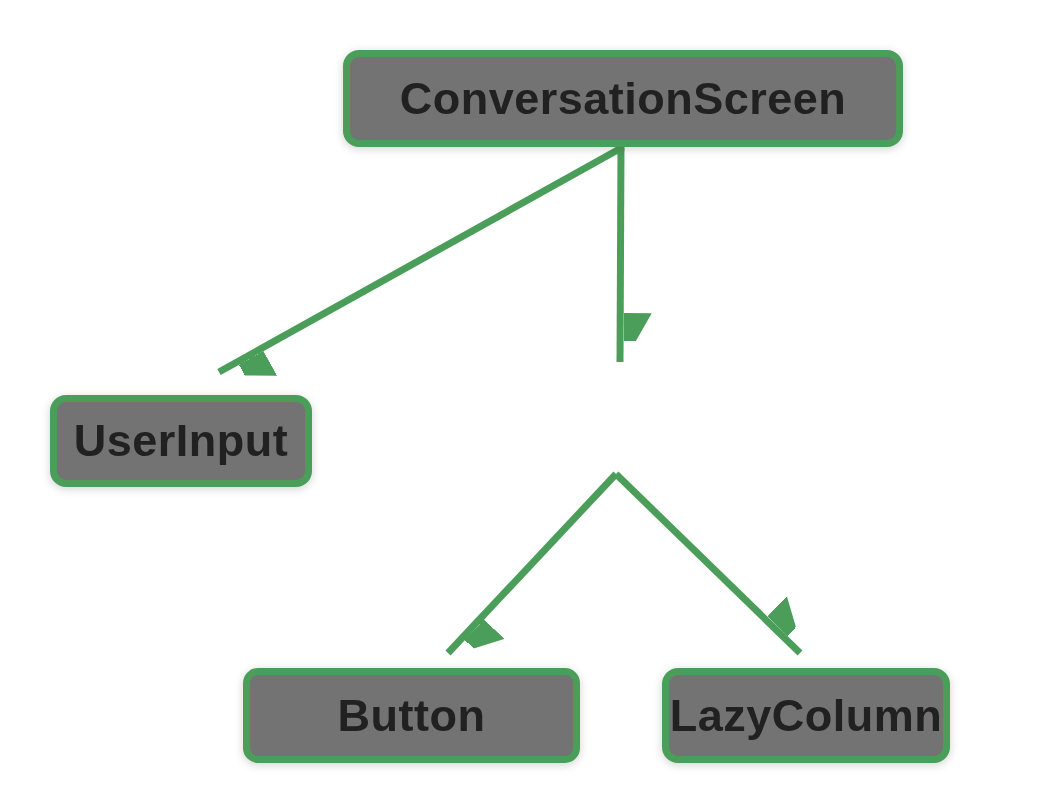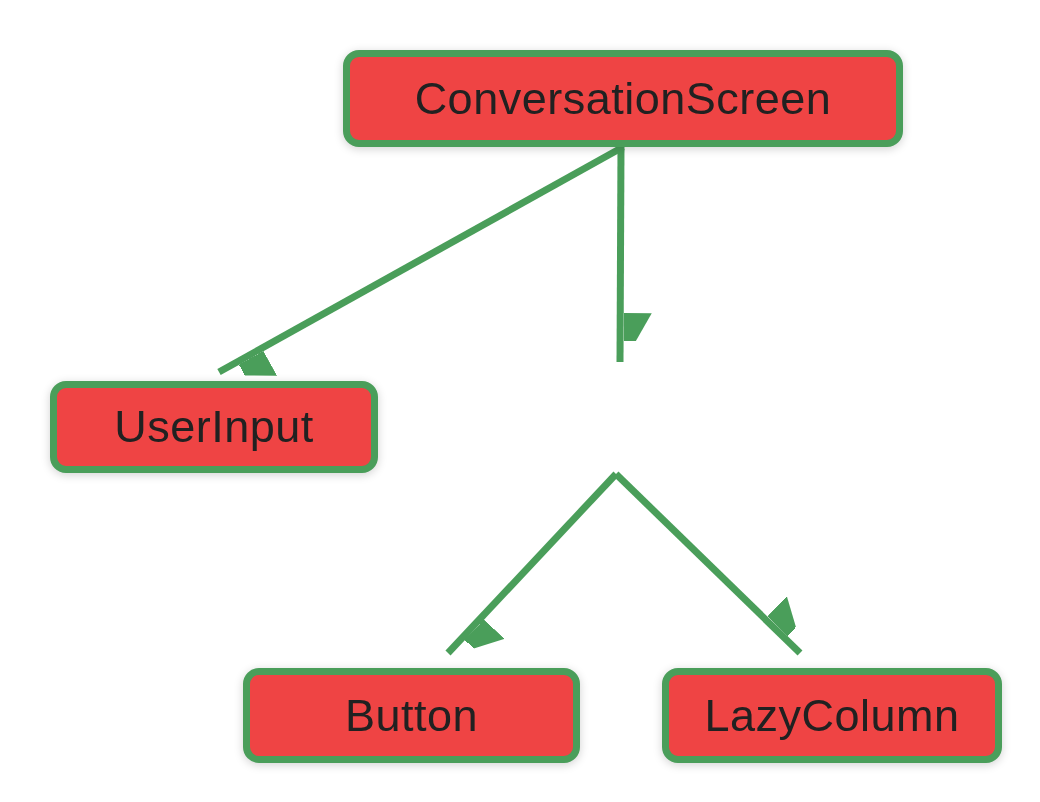--- a/index.html
+++ b/index.html
@@ -27,35 +27,36 @@
     width: 1040px;
     height: 802px;
     color: var(--accent);
     pointer-events: none;
   }
   .node {
     position: absolute;
     display: flex;
     align-items: center;
     justify-content: center;
-    background: #ef4444;
+    background: #737373;
     border: 7px solid var(--accent);
     border-radius: 16px;
     box-shadow: 0 2px 10px rgba(0,0,0,0.18);
     color: var(--text);
     font-size: 45px;
     letter-spacing: 0.5px;
     white-space: nowrap;
     text-align: center;
+    font-weight: bold;
   }
   .node-conversation-screen { left: 343px; top:  50px; width: 560px; height: 97px; }
-  .node-user-input          { left:  50px; top: 381px; width: 328px; height: 92px; }
+  .node-user-input          { left:  50px; top: 395px; width: 262px; height: 92px; }
   .node-messages-list       { left: 449px; top: 380px; width: 334px; height: 94px; }
-  .node-button              { left: 243px; top: 668px; width: 337px; height: 95px; }
-  .node-lazy-column         { left: 662px; top: 668px; width: 340px; height: 95px; }
+  .node-button              { left: 243px; top: 668px; width: 337px; height: 95px; border-radius: 15px; }
+  .node-lazy-column         { left: 662px; top: 668px; width: 288px; height: 95px; }
 </style>
 </head>
 <body>
 
 <div class="canvas">
 
   <svg class="edges-layer" width="1040" height="802" viewBox="0 0 1040 802" xmlns="http://www.w3.org/2000/svg">
     <defs>
       <marker id="arrowhead" markerWidth="4" markerHeight="4" refX="7" refY="4.5" orient="auto" markerUnits="strokeWidth">
         <path d="M0,0 L8,4.5 L0,9 Z" fill="currentColor"></path>

